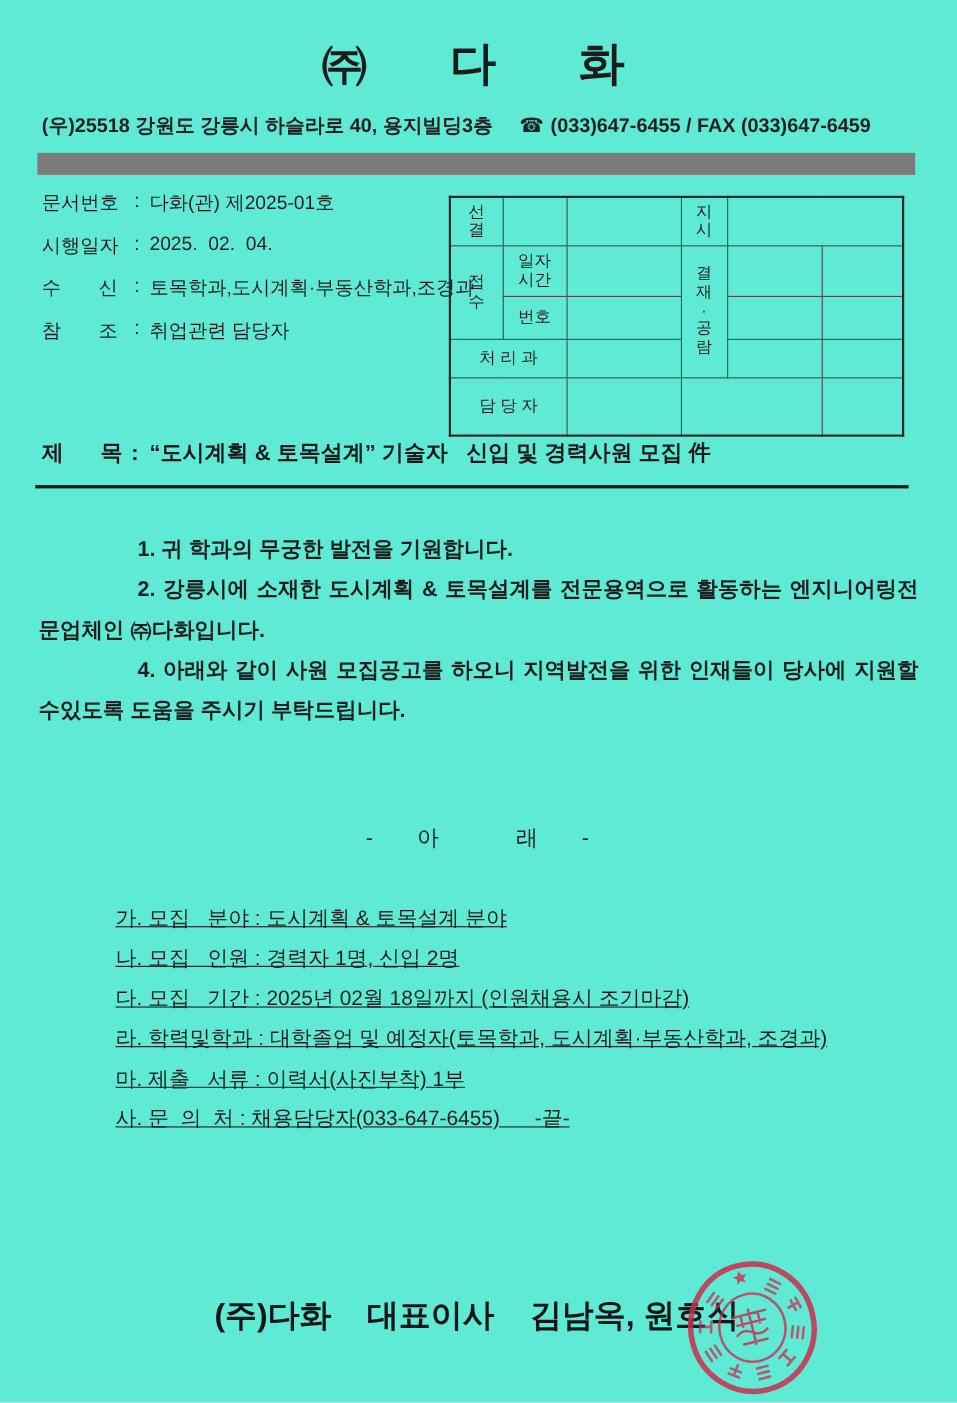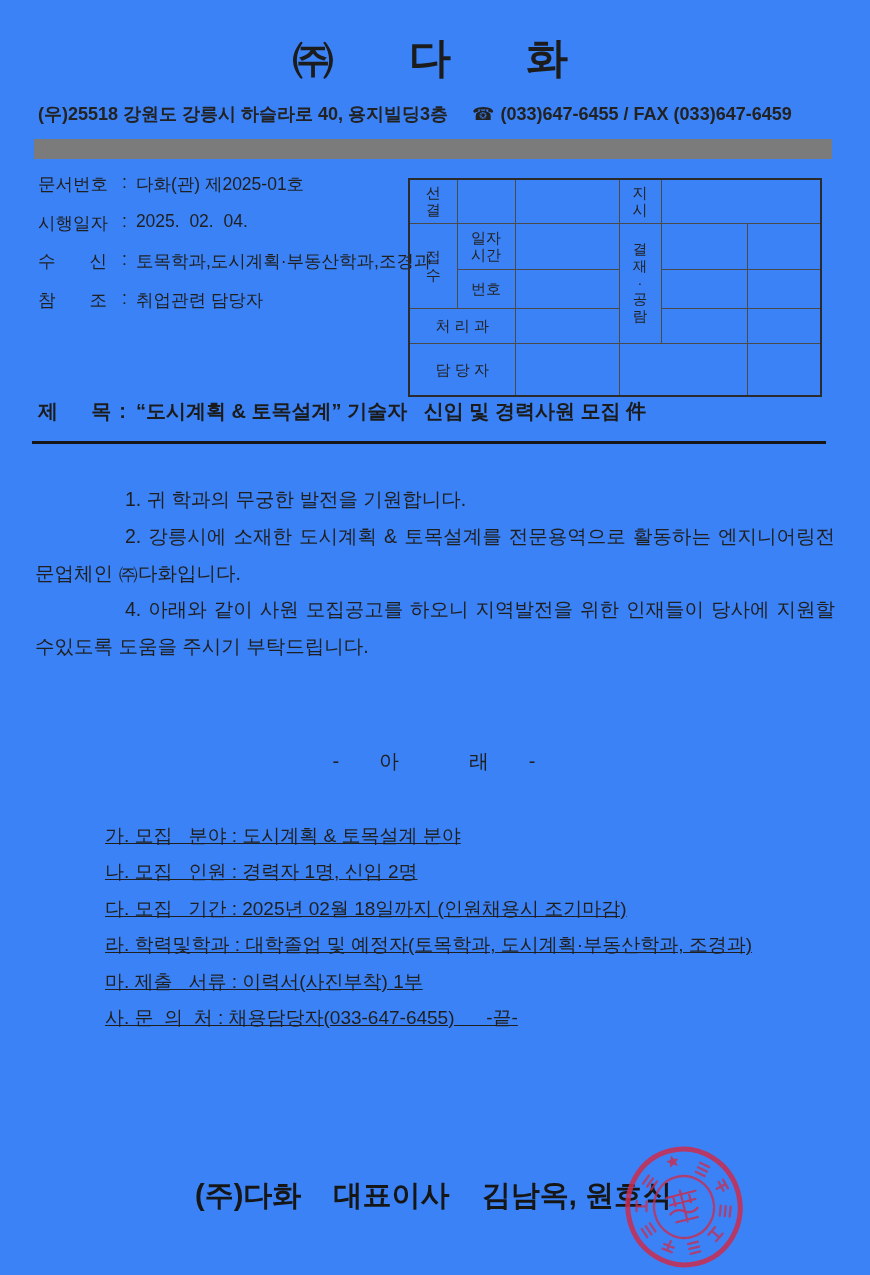--- a/index.html
+++ b/index.html
@@ -1,18 +1,18 @@
 <!DOCTYPE html>
 <html><head>
 <meta charset="utf-8">
 <style>
   html,body{margin:0;padding:0;background:#e8e8e8;}
   .page{
     position:relative;width:870px;height:1275px;margin:0 auto;
-    background:#3b82f6;color:#1f1f1f;overflow:hidden;
+    background:#5eead4;color:#1f1f1f;overflow:hidden;
     font-family:"Liberation Sans","DejaVu Sans",sans-serif;
   }
   .company-name{
     position:absolute;top:30px;left:0;width:100%;
     text-align:center;font-size:42px;font-weight:bold;letter-spacing:10px;
     white-space:pre;color:#1c1c1c;
   }
   .address-line{
     position:absolute;top:102px;left:38px;width:810px;
     font-size:18px;font-weight:600;white-space:pre;color:#222;
@@ -50,21 +50,21 @@
   .subject-line .colon{margin:0 10px 0 8px;}
   .title-rule{
     position:absolute;top:441px;left:32px;width:794px;height:3px;background:#161616;
   }
 
   .body-text{
     position:absolute;top:481px;left:35px;width:800px;
     font-size:19.5px;line-height:36.8px;color:#1f1f1f;
   }
   .body-text p{
-    margin:0;text-indent:90px;text-align:justify;word-break:break-all;
+    margin:0;text-indent:90px;text-align:justify;word-break:break-all;font-weight:bold;
   }
   .below-divider{
     position:absolute;top:748px;left:0;width:100%;
     text-align:center;font-size:20px;white-space:pre;letter-spacing:2px;
   }
   .detail-list{
     position:absolute;top:818px;left:105px;font-size:19px;line-height:36.4px;
   }
   .detail-list .detail-item{white-space:pre;text-decoration:underline;}
 

